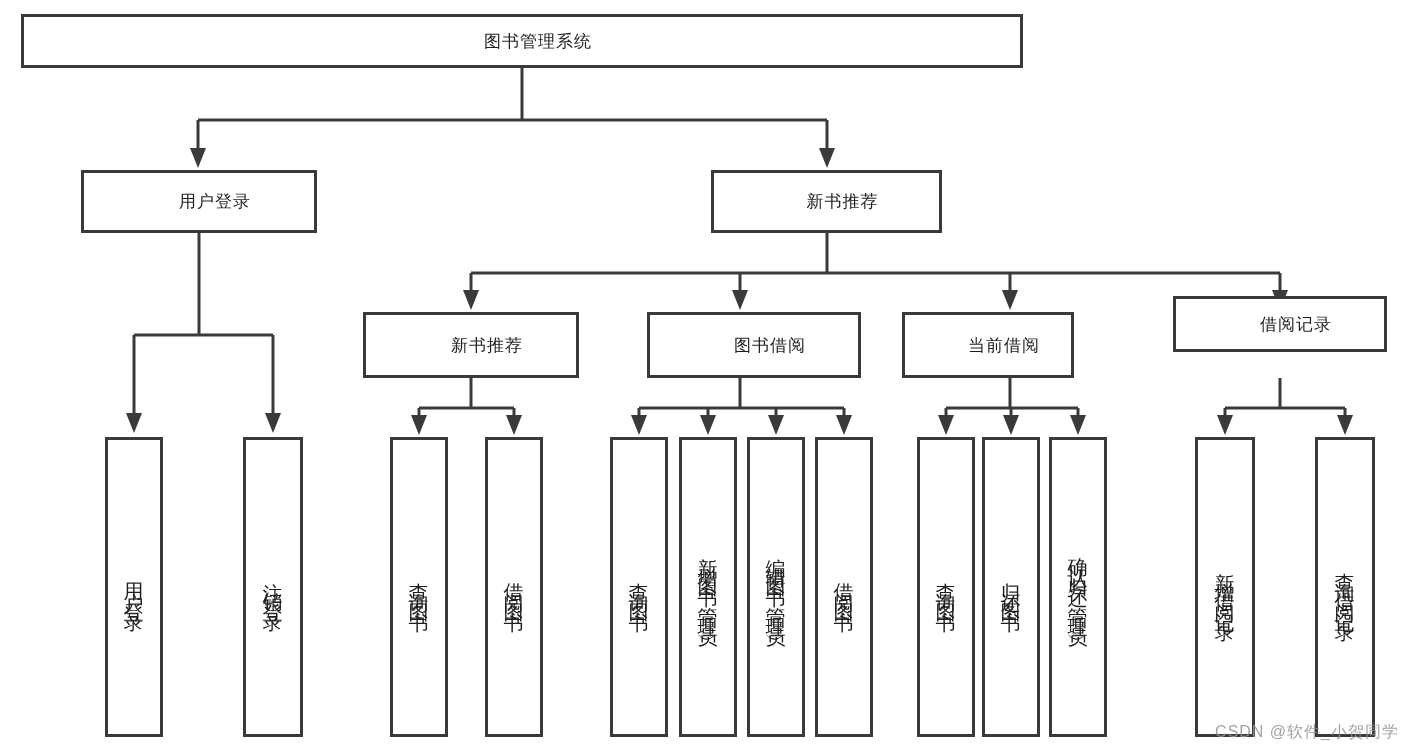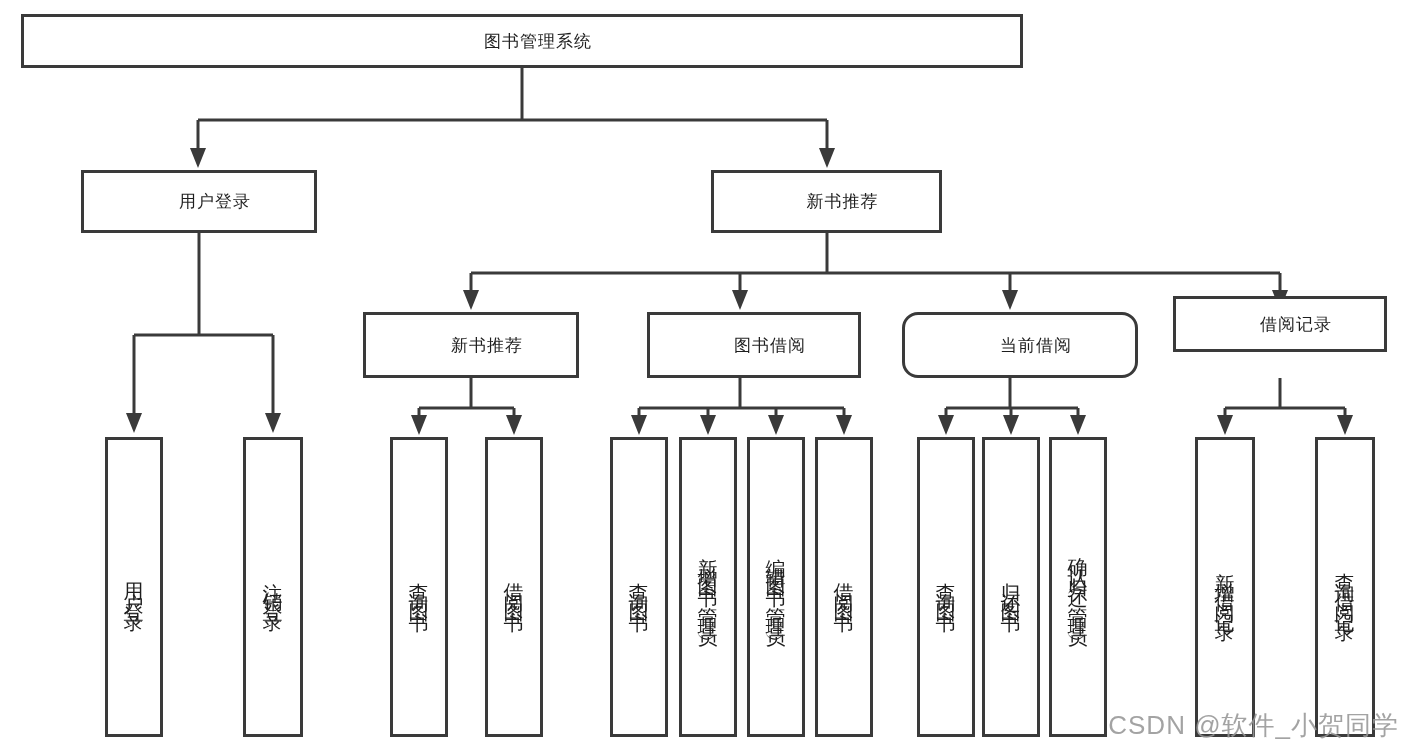--- a/index.html
+++ b/index.html
@@ -46,21 +46,21 @@
     writing-mode: vertical-rl;
     text-orientation: mixed;
     letter-spacing: 10px;
     line-height: 1;
     white-space: nowrap;
   }
   .watermark {
     position: absolute;
     right: 6px;
     bottom: 4px;
-    font-size: 26px;
+    font-size: 16px;
     color: rgba(150, 150, 150, 0.88);
     letter-spacing: 1px;
     z-index: 10;
     white-space: nowrap;
   }
 </style>
 </head>
 <body>
 
 <div class="canvas">
@@ -141,21 +141,21 @@
   <div class="node hbox" style="left:711px; top:170px; width:231px; height:63px;">
     <span>新书推荐</span>
   </div>
 
   <div class="node hbox" style="left:363px; top:312px; width:216px; height:66px;">
     <span>新书推荐</span>
   </div>
   <div class="node hbox" style="left:647px; top:312px; width:214px; height:66px;">
     <span>图书借阅</span>
   </div>
-  <div class="node hbox" style="left:902px; top:312px; width:236px; height:66px;border-radius:16px;">
+  <div class="node hbox" style="left:902px; top:312px; width:172px; height:66px;">
     <span>当前借阅</span>
   </div>
   <div class="node hbox" style="left:1173px; top:296px; width:214px; height:56px;">
     <span>借阅记录</span>
   </div>
 
   <div class="node vbox" style="left:105px; width:58px;">
     <span class="vtext">用户登录</span>
   </div>
   <div class="node vbox" style="left:243px; width:60px;">

